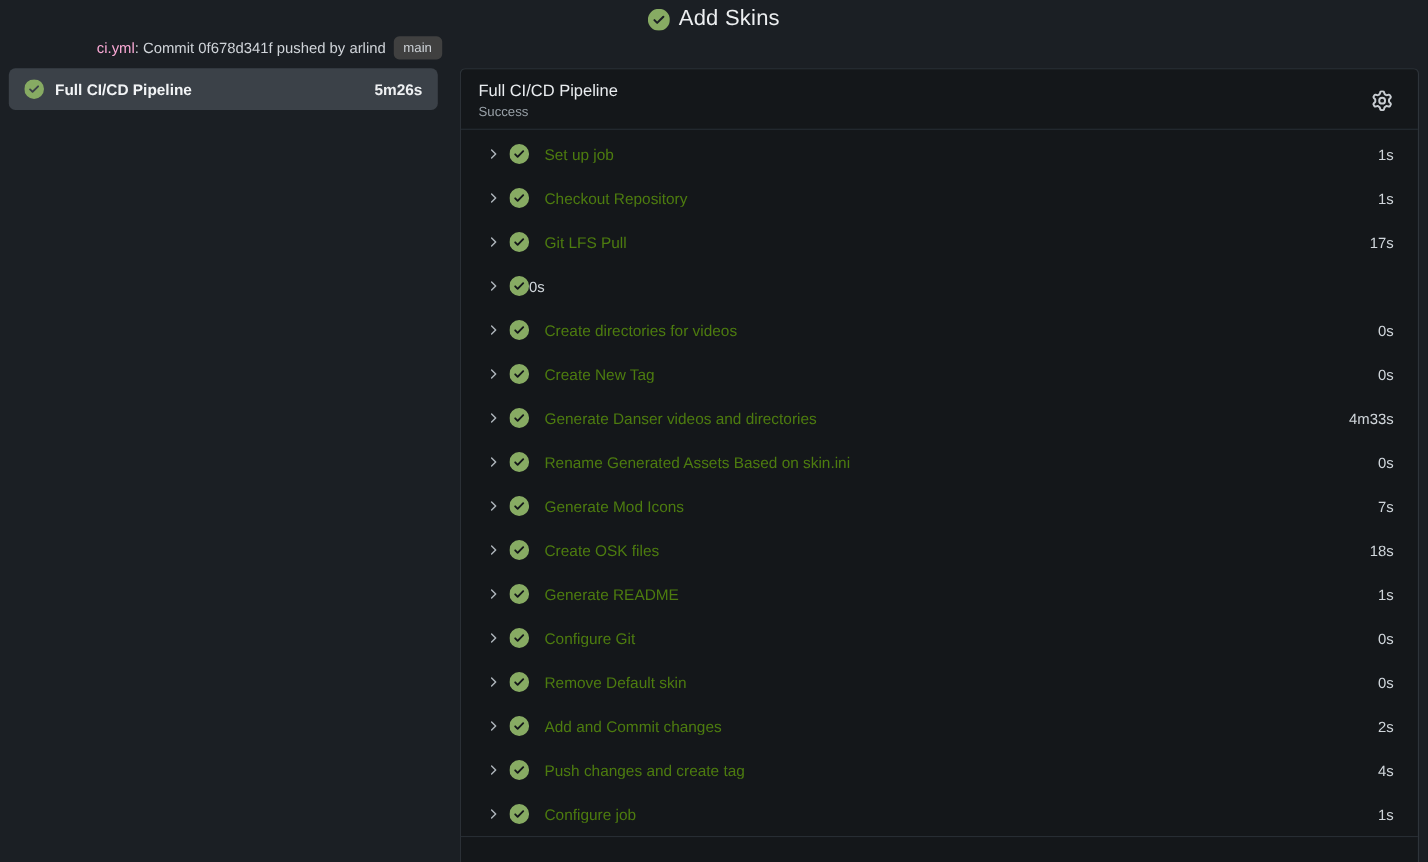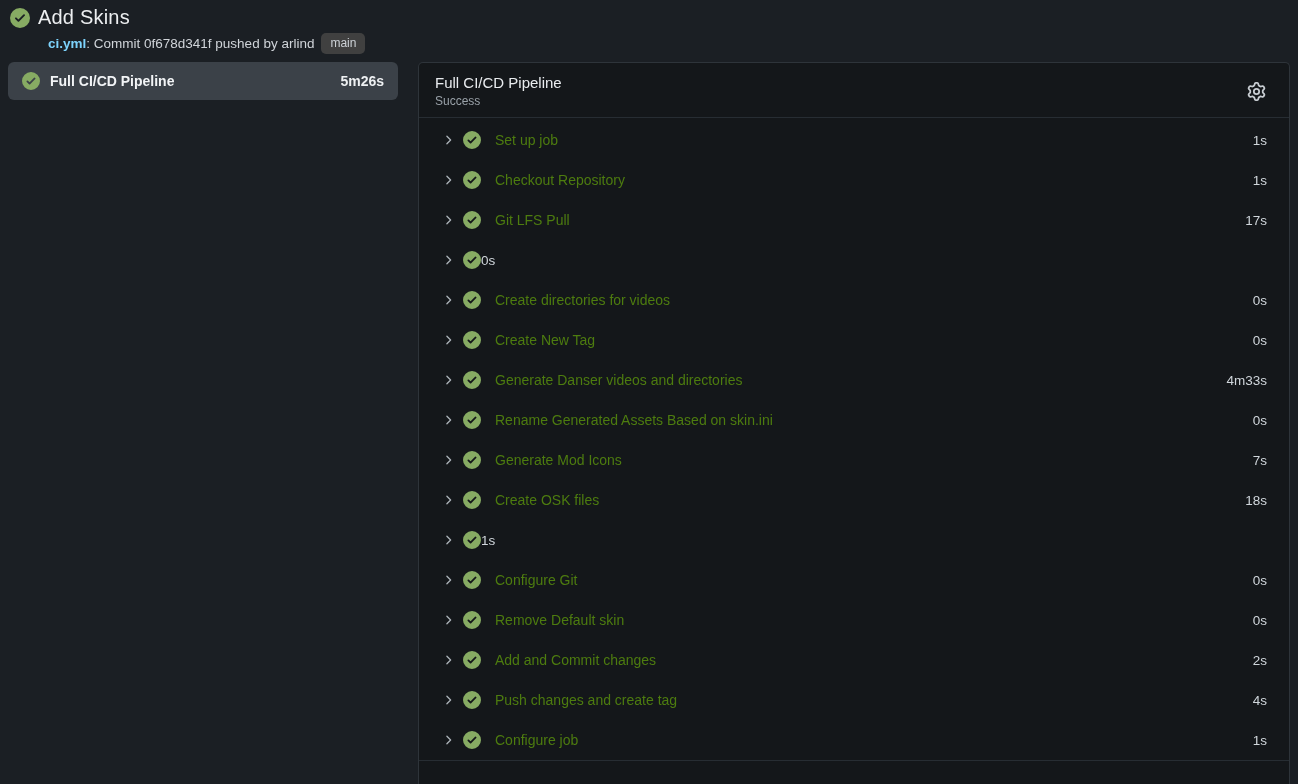--- a/index.html
+++ b/index.html
@@ -7,25 +7,25 @@
     width: 1298px; height: 784px;
     background: #1b1f24;
     font-family: "Liberation Sans", "DejaVu Sans", sans-serif;
     color: #d3dade;
     overflow: hidden;
   }
   .app { width: 1298px; height: 784px; display: flex; flex-direction: column; }
 
   
   .run-header { padding: 6px 10px 6px 10px; flex: 0 0 auto; }
-  .title-row { display: flex; align-items: center; gap: 8px; }
+  .title-row { display: flex; align-items: center; gap: 8px; justify-content: center; }
   .title-row .status-ic { width: 20px; height: 20px; flex: 0 0 auto; display: inline-flex; }
   .run-title { font-size: 20px; font-weight: 400; color: #eceef0; letter-spacing: .2px; }
   .sub-row { margin: 4px 0 0 38px; font-size: 13.5px; color: #d0d4d9; display: flex; align-items: center; }
-  .sub-row b { font-weight: 700; color: #7dd3fc; }
+  .sub-row b { font-weight: 400; color: #f9a8d4; margin-left: 40px; }
   .branch-badge {
     margin-left: 7px; background: #404040; color: #ccd1d6;
     font-size: 12px; line-height: 1; padding: 4px 9px 5px 9px;
     border-radius: 5px; display: inline-block;
   }
 
   
   .content { flex: 1 1 auto; display: flex; gap: 20px; padding: 2px 8px 0 8px; align-items: stretch; min-height: 0; }
 
   
@@ -293,20 +293,21 @@
     <span class="chev">
       <svg>
                 <use href="#sym-chevron-right"></use>
               </svg>
     </span>
     <span class="step-ic status-ic">
       <svg>
                 <use href="#sym-check-circle"></use>
               </svg>
     </span>
+    <span class="step-name">Generate README</span>
     <span class="step-duration">1s</span>
   </div>
 
   <div class="step-row">
     <span class="chev">
       <svg>
                 <use href="#sym-chevron-right"></use>
               </svg>
     </span>
     <span class="step-ic status-ic">

